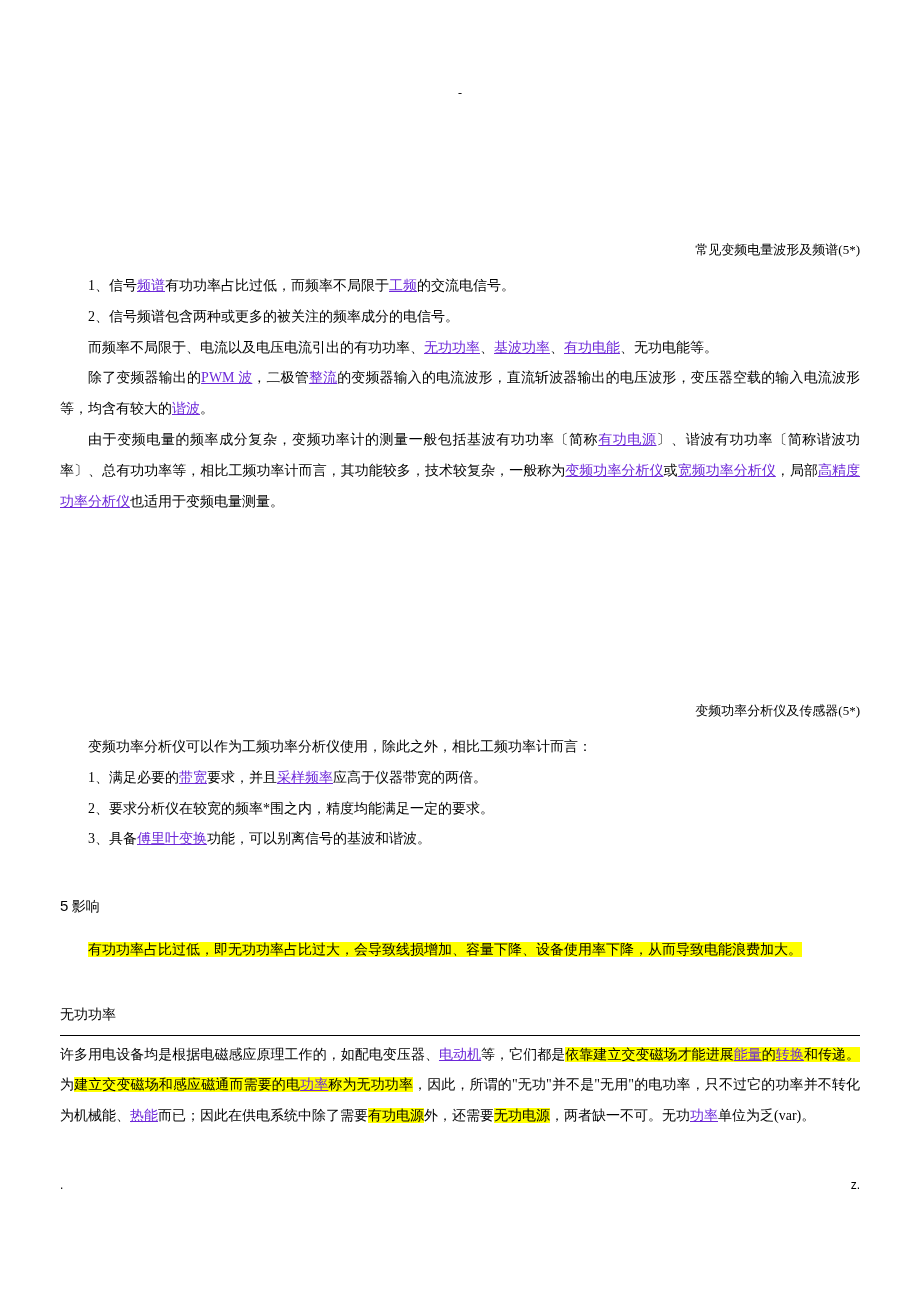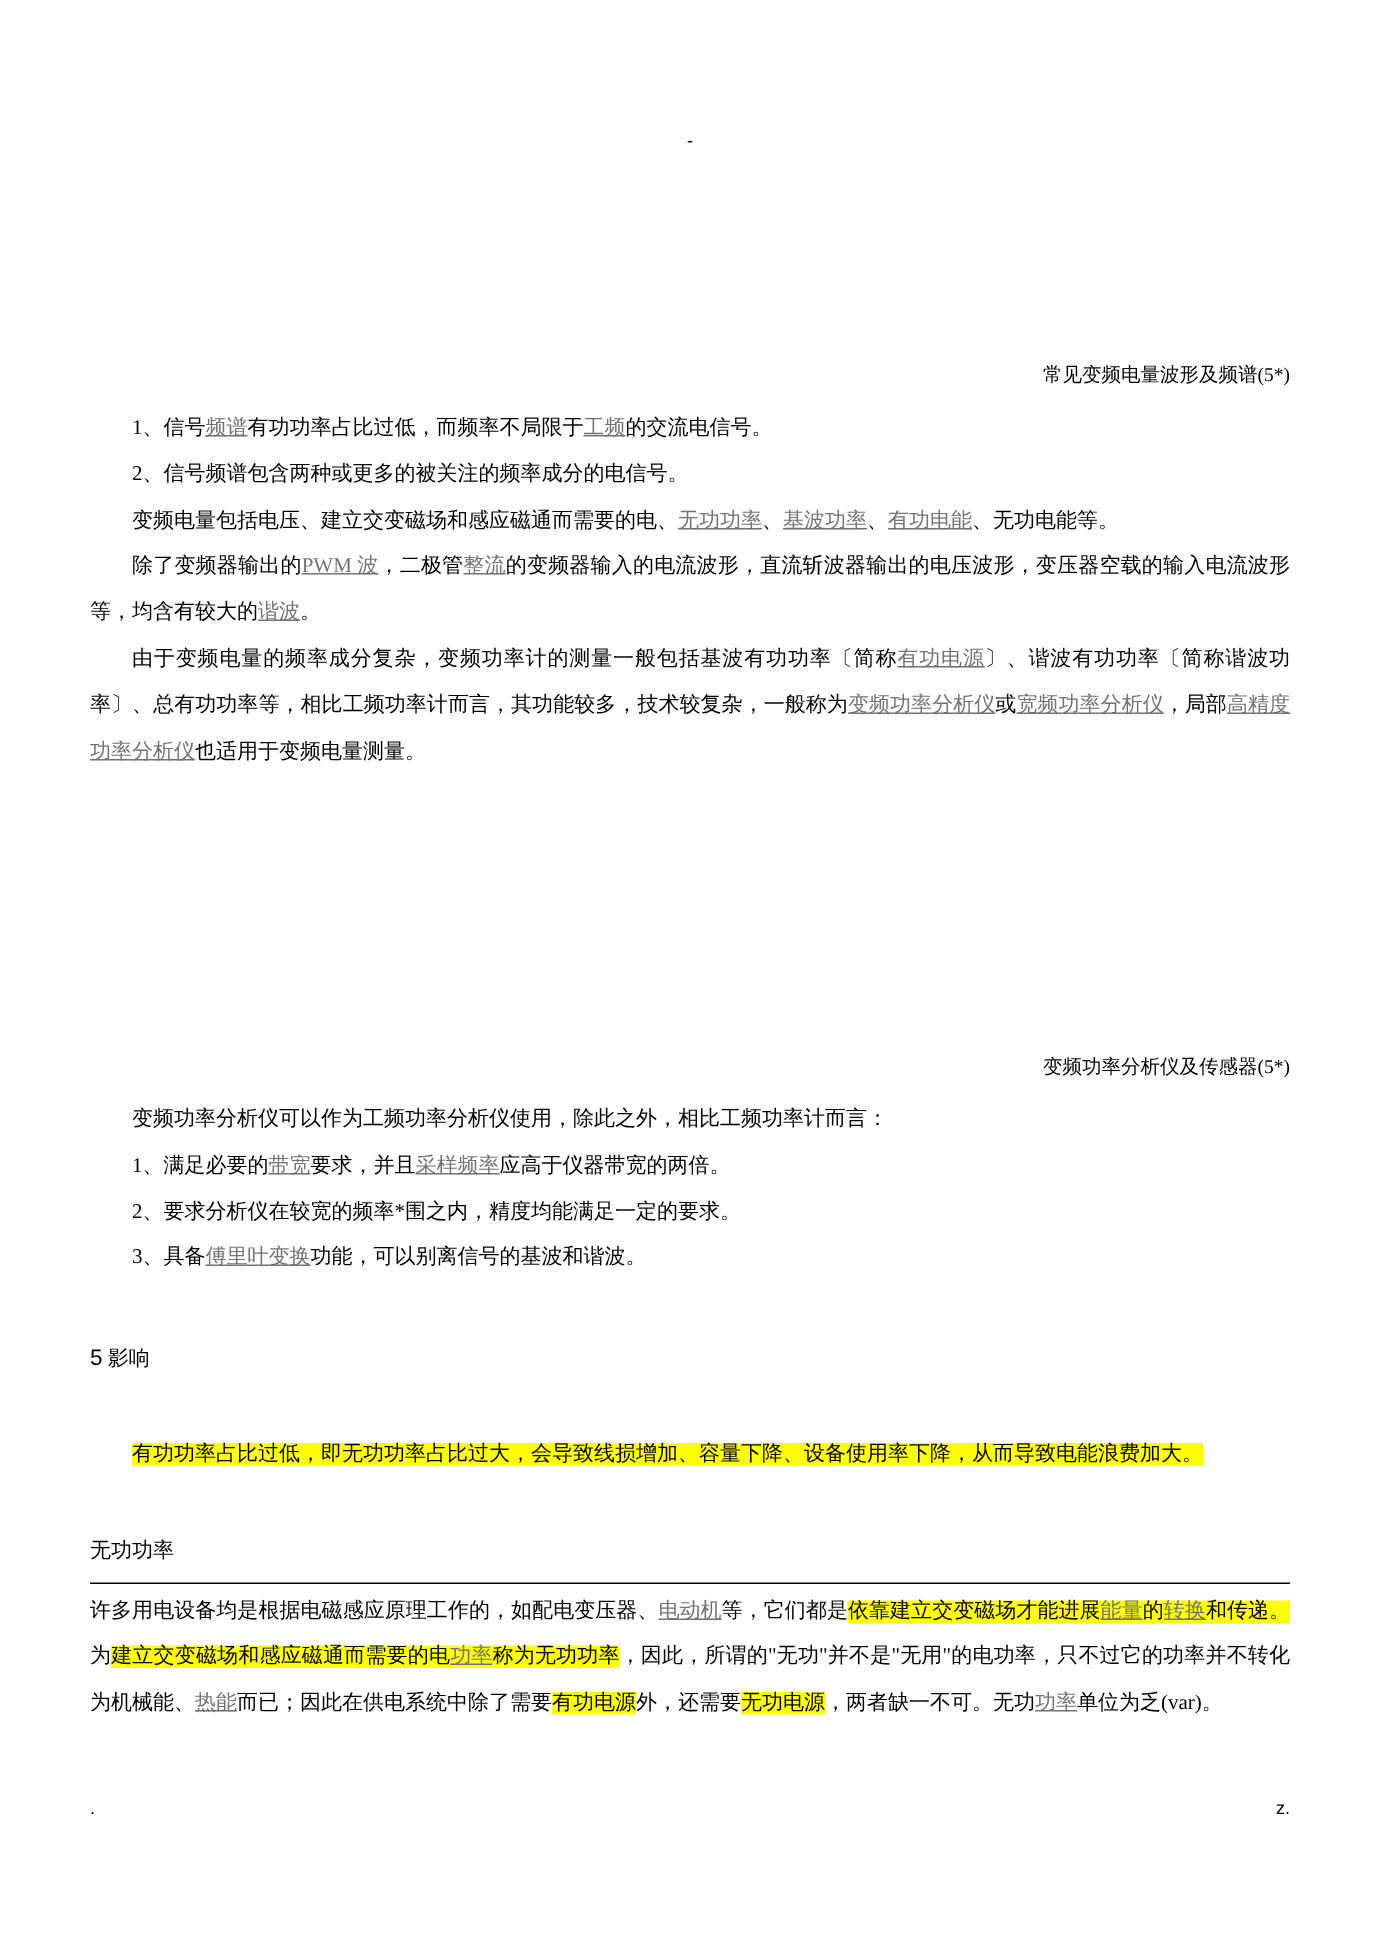--- a/index.html
+++ b/index.html
@@ -10,21 +10,21 @@
     line-height: 2.2;
     color: #000;
     background: #fff;
     width: 920px;
     box-sizing: border-box;
   }
   .topmark { text-align: center; font-size: 12px; margin-bottom: 130px; }
   .fig-caption { text-align: right; font-size: 13px; margin: 0 0 6px 0; }
   p { margin: 0; text-align: justify; }
   .indent { text-indent: 2em; }
-  a { color: #737373; text-decoration: underline; }
+  a { color: #6d28d9; text-decoration: underline; }
   .hl { background: #ffff00; }
   .sec { margin-top: 34px; }
   .sec-num { font-family: Arial, sans-serif; font-size: 15px; }
   .hr { border-bottom: 1px solid #000; height:0; margin: 4px 0 4px 0; }
   .gap1 { height: 180px; }
   .footer { display:flex; justify-content:space-between; font-size:12px; margin-top:40px; font-family:Arial,sans-serif;}
 </style>
 </head>
 <body>
 
@@ -32,21 +32,21 @@
 
 <div class="fig-caption">常见变频电量波形及频谱(5*)</div>
 
 <p class="indent">
 <span>1、信号</span><a href="#">频谱</a><span>有功功率占比过低，而频率不局限于</span><a href="#">工频</a><span>的交流电信号。</span>
 </p>
 
 <p class="indent">2、信号频谱包含两种或更多的被关注的频率成分的电信号。</p>
 
 <p class="indent">
-<span>变频电量包括电压、建立交变磁场和感应磁通而需要的电、</span><a href="#">无功功率</a><span>、</span><a href="#">基波功率</a><span>、</span><a href="#">有功电能</a><span>、无功电能等。</span>
+<span>而频率不局限于、电流以及电压电流引出的有功功率、</span><a href="#">无功功率</a><span>、</span><a href="#">基波功率</a><span>、</span><a href="#">有功电能</a><span>、无功电能等。</span>
 </p>
 
 <p class="indent">
 <span>除了变频器输出的</span><a href="#">PWM 波</a><span>，二极管</span><a href="#">整流</a><span>的变频器输入的电流波形，直流斩波器输出的电压波形，变压器空载的输入电流波形等，均含有较大的</span><a href="#">谐波</a><span>。</span>
 </p>
 
 <p class="indent">
 <span>由于变频电量的频率成分复杂，变频功率计的测量一般包括基波有功功率〔简称</span><a href="#">有功电源</a><span>〕、谐波有功功率〔简称谐波功率〕、总有功功率等，相比工频功率计而言，其功能较多，技术较复杂，一般称为</span><a href="#">变频功率分析仪</a><span>或</span><a href="#">宽频功率分析仪</a><span>，局部</span><a href="#">高精度功率分析仪</a><span>也适用于变频电量测量。</span>
 </p>
 
@@ -60,21 +60,21 @@
 </p>
 <p class="indent">2、要求分析仪在较宽的频率*围之内，精度均能满足一定的要求。</p>
 <p class="indent">
 <span>3、具备</span><a href="#">傅里叶变换</a><span>功能，可以别离信号的基波和谐波。</span>
 </p>
 
 <div class="sec">
 <span class="sec-num">5</span> <span>影响</span>
 </div>
 
-<p class="indent" style="margin-top:32px;">
+<p class="indent" style="margin-top:12px;">
 <span class="hl">有功功率占比过低，即无功功率占比过大，会导致线损增加、容量下降、设备使用率下降，从而导致电能浪费加大。</span>
 </p>
 
 <p style="margin-top:34px;">无功功率</p>
 <div class="hr"></div>
 
 <p>
 <span>许多用电设备均是根据电磁感应原理工作的，如配电变压器、</span><a href="#">电动机</a><span>等，它们都是</span><span class="hl"><span>依靠建立交变磁场才能进展</span><a href="#">能量</a><span>的</span><a href="#">转换</a><span>和传递。</span></span><span>为</span><span class="hl"><span>建立交变磁场和感应磁通而需要的电</span><a href="#">功率</a><span>称为无功功率</span></span><span>，因此，所谓的"无功"并不是"无用"的电功率，只不过它的功率并不转化为机械能、</span><a href="#">热能</a><span>而已；因此在供电系统中除了需要</span><span class="hl">有功电源</span><span>外，还需要</span><span class="hl">无功电源</span><span>，两者缺一不可。无功</span><a href="#">功率</a><span>单位为乏(var)。</span>
 </p>
 

